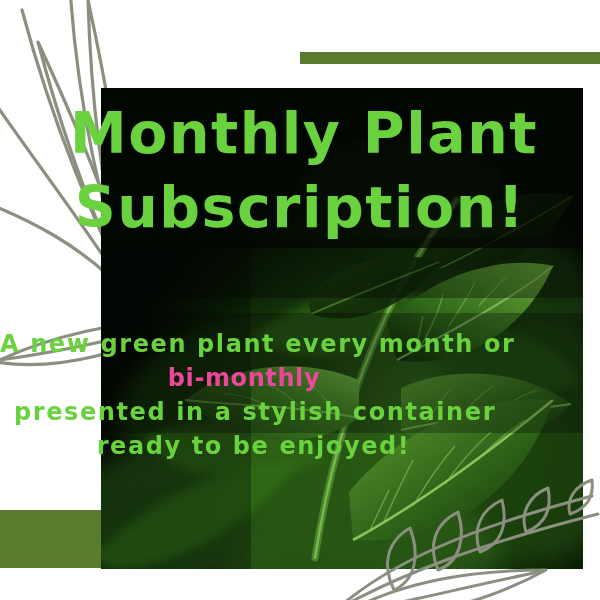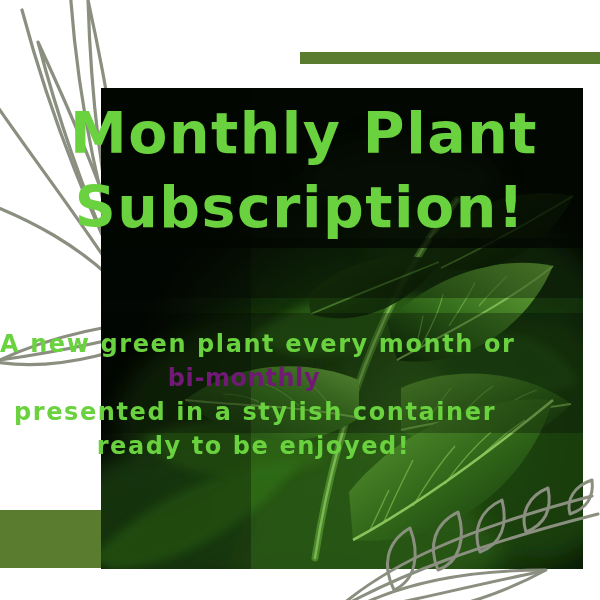--- a/index.html
+++ b/index.html
@@ -259,21 +259,21 @@
     </svg>
   </div>
 
   <div class="title-block">
     <div class="title-line title-line-1" style="color:#6ad23e">Monthly Plant</div>
     <div class="title-line title-line-2" style="color:#6ad23e">Subscription!</div>
   </div>
 
   <div class="body-block">
     <div class="body-line body-line-1" style="color:#6ad23e">A new green plant every month or</div>
-    <div class="body-line body-line-2" style="color:#701a75">bi-monthly</div>
+    <div class="body-line body-line-2" style="color:#ec4899">bi-monthly</div>
     <div class="body-line body-line-3" style="color:#6ad23e">presented in a stylish container</div>
     <div class="body-line body-line-4" style="color:#6ad23e">ready to be enjoyed!</div>
   </div>
 
   <svg class="lineart lineart-br" viewBox="0 0 300 150">
     <g fill="none" stroke="#8a8f80" stroke-width="3" stroke-linecap="round" stroke-linejoin="round">
 
       <path d="M6 140 C 60 92 140 58 262 26"></path>
       <path d="M6 140 C 70 104 150 74 268 44"></path>
 

